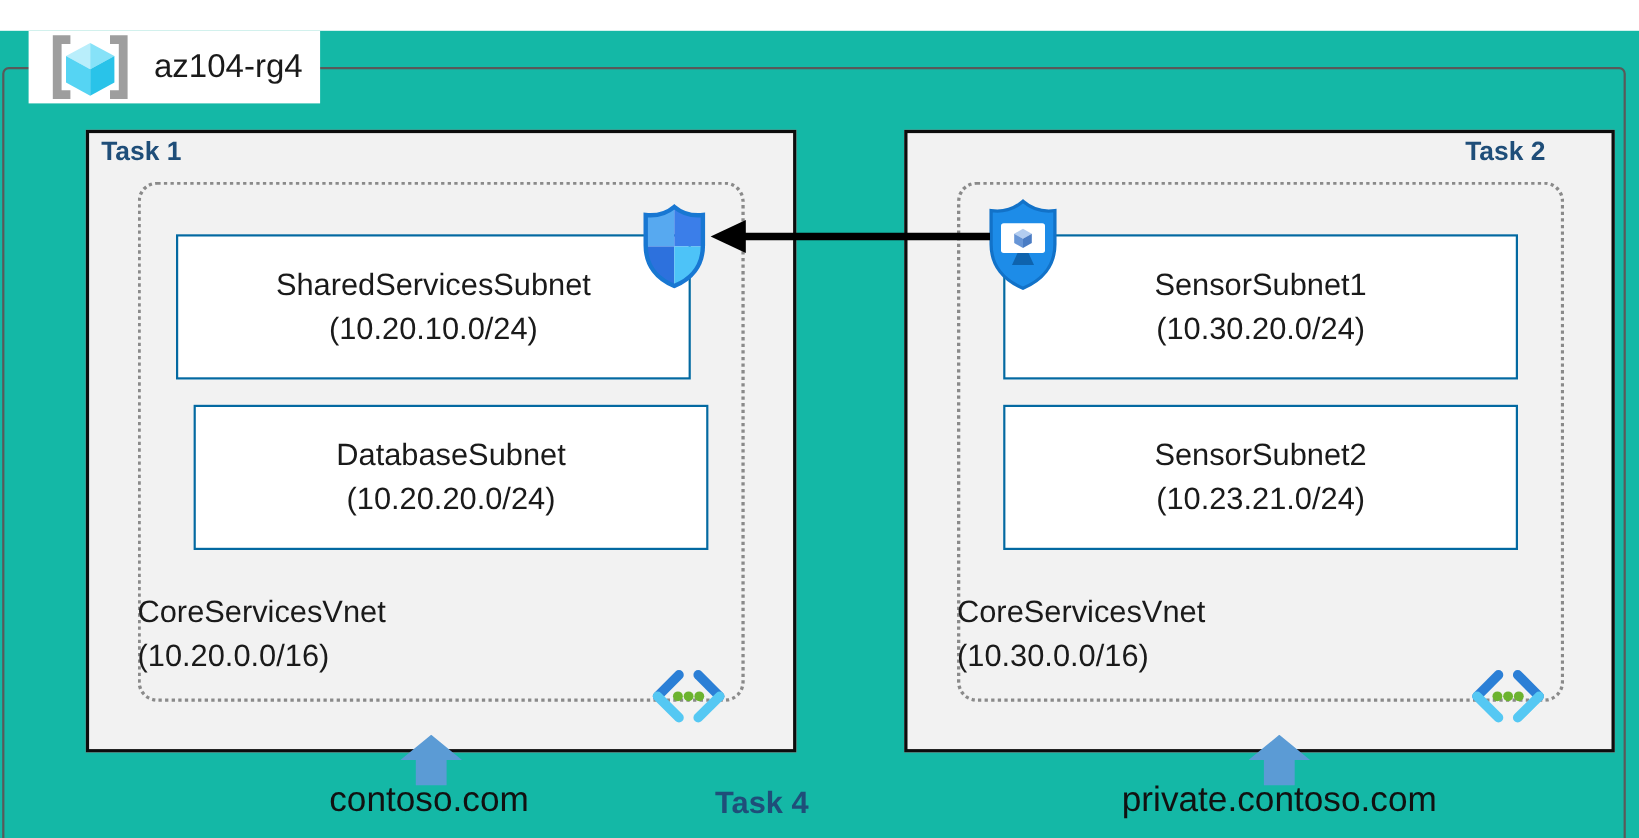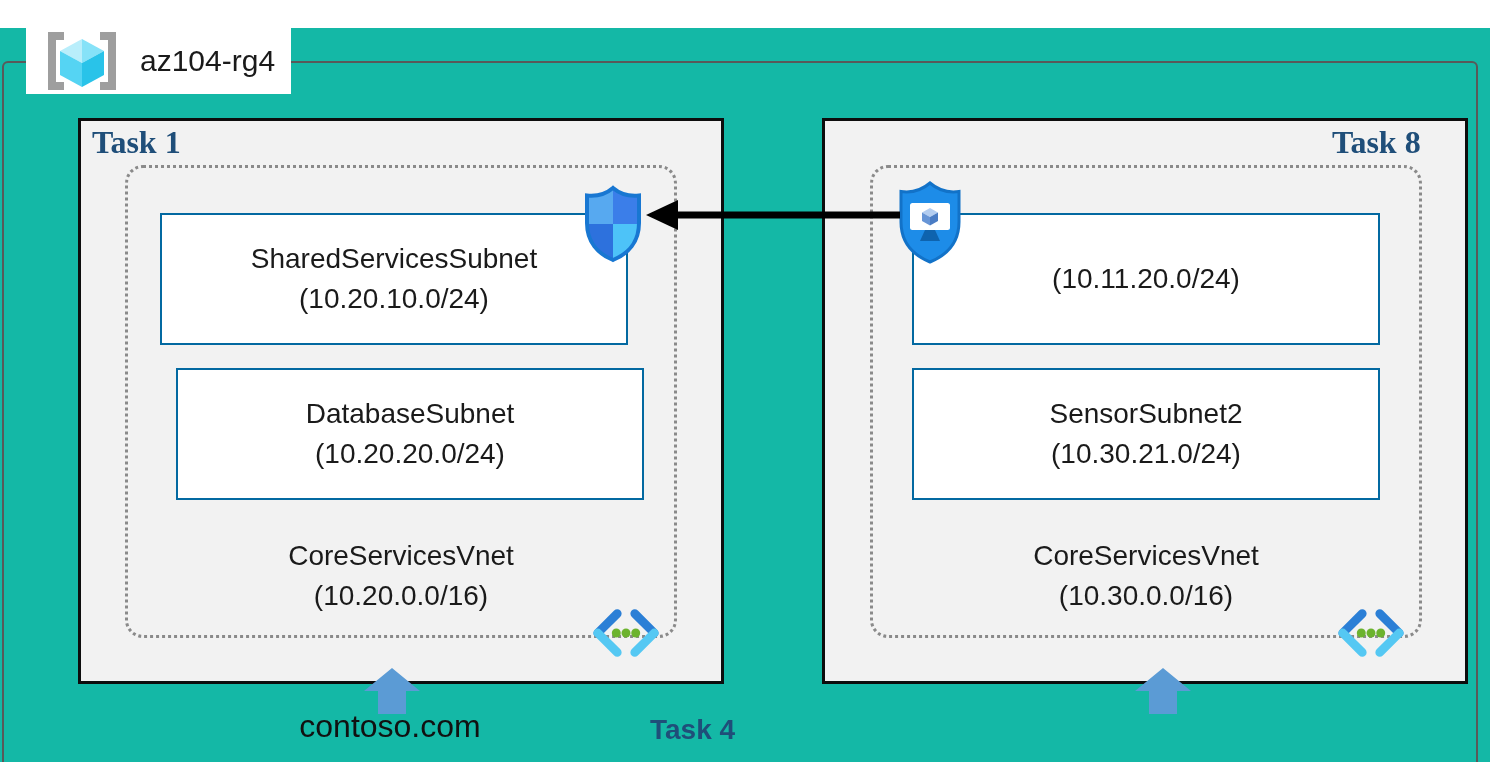--- a/index.html
+++ b/index.html
@@ -13,41 +13,41 @@
   .rg-bottom-bar{position:absolute;left:0;top:753px;width:1490px;height:9px;background:#595959;}
   .rg-header{position:absolute;left:26px;top:0;height:66px;display:flex;align-items:center;
     gap:18px;background:#fff;padding:0 16px;z-index:6;}
   .rg-title{font-size:30px;color:#1a1a1a;}
 
   
   .task-box{position:absolute;top:90px;width:640px;height:560px;background:#f2f2f2;
     border:3px solid #0d0d0d;}
   #task1-box{left:78px;}
   #task2-box{left:822px;}
-  .task-label{position:absolute;top:6px;font-size:32px;font-weight:bold;color:#1f4e79;z-index:4;font-family:Liberation Serif, serif;}
+  .task-label{position:absolute;top:6px;font-size:24px;font-weight:bold;color:#1f4e79;z-index:4;}
   #task1-label{left:92px;top:96px;}
   #task2-label{left:1332px;top:96px;}
 
   
   .vnet-dashed{position:absolute;top:137px;width:546px;height:467px;
     border:3px dotted #8a8a8a;border-radius:18px;z-index:1;}
   #vnet-dashed-left{left:125px;}
   #vnet-dashed-right{left:870px;}
 
   
   .subnet-box{position:absolute;width:464px;height:128px;background:#fff;border:2px solid #0369a1;
     display:flex;flex-direction:column;align-items:center;justify-content:center;
     font-size:28px;line-height:1.42;z-index:2;text-align:center;}
   #subnet-l1{left:160px;top:185px;}
   #subnet-l2{left:176px;top:340px;}
   #subnet-r1{left:912px;top:185px;}
   #subnet-r2{left:912px;top:340px;}
 
   
-  .vnet-label{position:absolute;top:508px;width:552px;text-align:center;font-size:28px;
+  .vnet-label{position:absolute;top:508px;width:552px;font-size:28px;
     line-height:1.42;z-index:2;}
   #vnet-label-left{left:125px;}
   #vnet-label-right{left:870px;}
 
   
   .abs{position:absolute;z-index:5;}
   #rg-icon{width:80px;height:60px;}
   #nsg-icon{left:582px;top:157px;}
   #bastion-icon{left:896px;top:152px;}
   #vnet-icon-left{left:590px;top:579px;}
@@ -82,40 +82,41 @@
       <polygon points="18,20 40,32 40,56 18,44" fill="#55d4f3"></polygon>
       <polygon points="62,20 40,32 40,56 62,44" fill="#29c3e9"></polygon>
     </svg>
     <span class="rg-title">az104-rg4</span>
   </div>
 
   <div id="task1-box" class="task-box"></div>
   <div id="task1-label" class="task-label">Task 1</div>
 
   <div id="task2-box" class="task-box"></div>
-  <div id="task2-label" class="task-label">Task 8</div>
+  <div id="task2-label" class="task-label">Task 2</div>
 
   <div id="vnet-dashed-left" class="vnet-dashed"></div>
   <div id="vnet-dashed-right" class="vnet-dashed"></div>
 
   <div id="subnet-l1" class="subnet-box">
     <div>SharedServicesSubnet</div>
     <div>(10.20.10.0/24)</div>
   </div>
   <div id="subnet-l2" class="subnet-box">
     <div>DatabaseSubnet</div>
     <div>(10.20.20.0/24)</div>
   </div>
 
   <div id="subnet-r1" class="subnet-box">
-    <div>(10.11.20.0/24)</div>
+    <div>SensorSubnet1</div>
+    <div>(10.30.20.0/24)</div>
   </div>
   <div id="subnet-r2" class="subnet-box">
     <div>SensorSubnet2</div>
-    <div>(10.30.21.0/24)</div>
+    <div>(10.23.21.0/24)</div>
   </div>
 
   <div id="vnet-label-left" class="vnet-label">
     <div>CoreServicesVnet</div>
     <div>(10.20.0.0/16)</div>
   </div>
   <div id="vnet-label-right" class="vnet-label">
     <div>CoreServicesVnet</div>
     <div>(10.30.0.0/16)</div>
   </div>
@@ -171,14 +172,15 @@
 
   <svg id="up-arrow-left" class="abs" width="56" height="46" viewBox="0 0 56 46">
     <polygon points="28,0 56,23 42,23 42,46 14,46 14,23 0,23" fill="#5b9bd5"></polygon>
   </svg>
   <svg id="up-arrow-right" class="abs" width="56" height="46" viewBox="0 0 56 46">
     <polygon points="28,0 56,23 42,23 42,46 14,46 14,23 0,23" fill="#5b9bd5"></polygon>
   </svg>
 
   <div id="dns-left" class="dns-label">contoso.com</div>
   <div id="task4-label">Task 4</div>
+  <div id="dns-right" class="dns-label">private.contoso.com</div>
 
 </div>
 
 </body></html>

